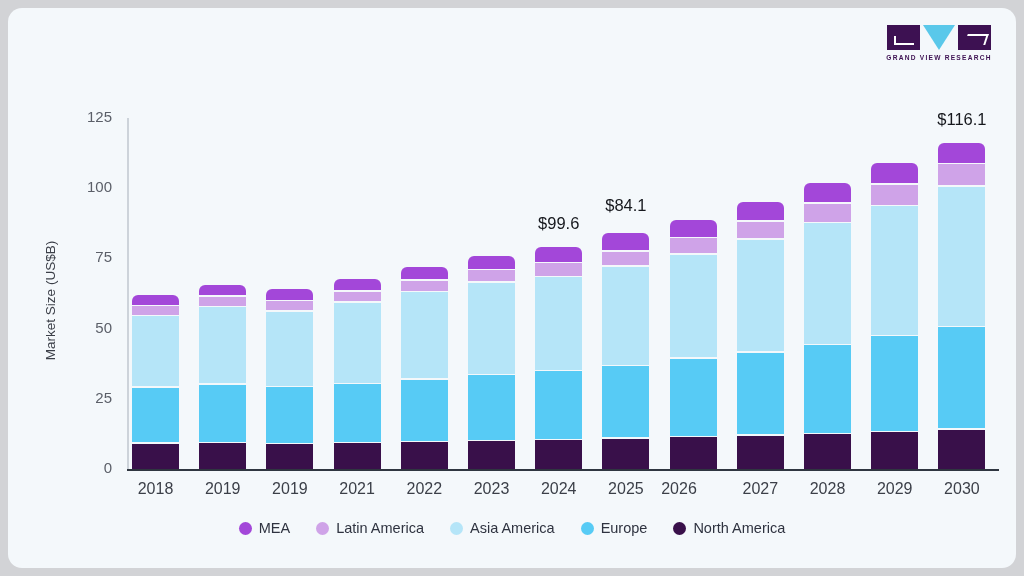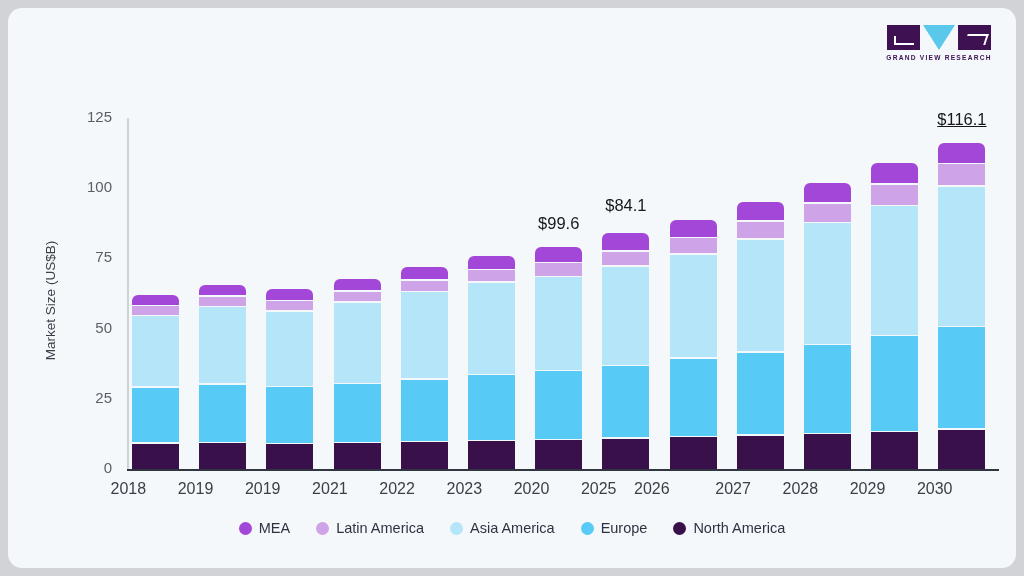--- a/index.html
+++ b/index.html
@@ -59,21 +59,21 @@
   }
   #ylabel{
     position:absolute;left:-38px;top:285px;width:160px;
     transform:rotate(-90deg);text-align:center;
     font-size:13.5px;color:#3b3f48;
   }
   .bar{position:absolute;bottom:0;width:47px;}
   .seg{position:absolute;width:100%;left:0;box-sizing:border-box;}
   .seg.cap{border-top-left-radius:6px;border-top-right-radius:6px;}
   .xtick{
-    position:absolute;top:472px;width:90px;text-align:left;
+    position:absolute;top:472px;width:90px;text-align:center;
     font-size:16px;color:#3b3f48;
   }
   .dlabel{
     position:absolute;width:110px;text-align:center;
     font-size:16.5px;color:#16181d;
   }
   
   #legend{
     position:absolute;left:0;top:512px;width:1008px;
     display:flex;justify-content:center;align-items:center;gap:26px;
@@ -202,32 +202,32 @@
           <div class="seg cap" style="background: rgb(163, 71, 217); bottom: 306.072px; height: 19.9368px;"></div>
         </div>
       </div>
     <div id="xticks">
         <div class="xtick" style="left: 102.5px;">2018</div>
         <div class="xtick" style="left: 169.7px;">2019</div>
         <div class="xtick" style="left: 236.9px;">2019</div>
         <div class="xtick" style="left: 304.1px;">2021</div>
         <div class="xtick" style="left: 371.3px;">2022</div>
         <div class="xtick" style="left: 438.5px;">2023</div>
-        <div class="xtick" style="left: 505.7px;">2020</div>
+        <div class="xtick" style="left: 505.7px;">2024</div>
         <div class="xtick" style="left: 572.9px;">2025</div>
         <div class="xtick" style="left: 626px;">2026</div>
         <div class="xtick" style="left: 707.3px;">2027</div>
         <div class="xtick" style="left: 774.5px;">2028</div>
         <div class="xtick" style="left: 841.7px;">2029</div>
         <div class="xtick" style="left: 908.9px;">2030</div>
       </div>
     <div id="dlabels">
         <div class="dlabel" style="left: 495.7px; top: 205.887px;">$99.6</div>
         <div class="dlabel" style="left: 562.9px; top: 188px;">$84.1</div>
-        <div class="dlabel" style="left: 898.9px; top: 101.991px; text-decoration: underline;">$116.1</div>
+        <div class="dlabel" style="left: 898.9px; top: 101.991px;">$116.1</div>
       </div>
   </div>
 
   <div id="legend">
       <div class="lgd-item">
         <span class="lgd-dot" style="background: rgb(163, 71, 217);"></span>
         <span class="lgd-label">MEA</span>
       </div>
       <div class="lgd-item">
         <span class="lgd-dot" style="background: rgb(207, 163, 232);"></span>

